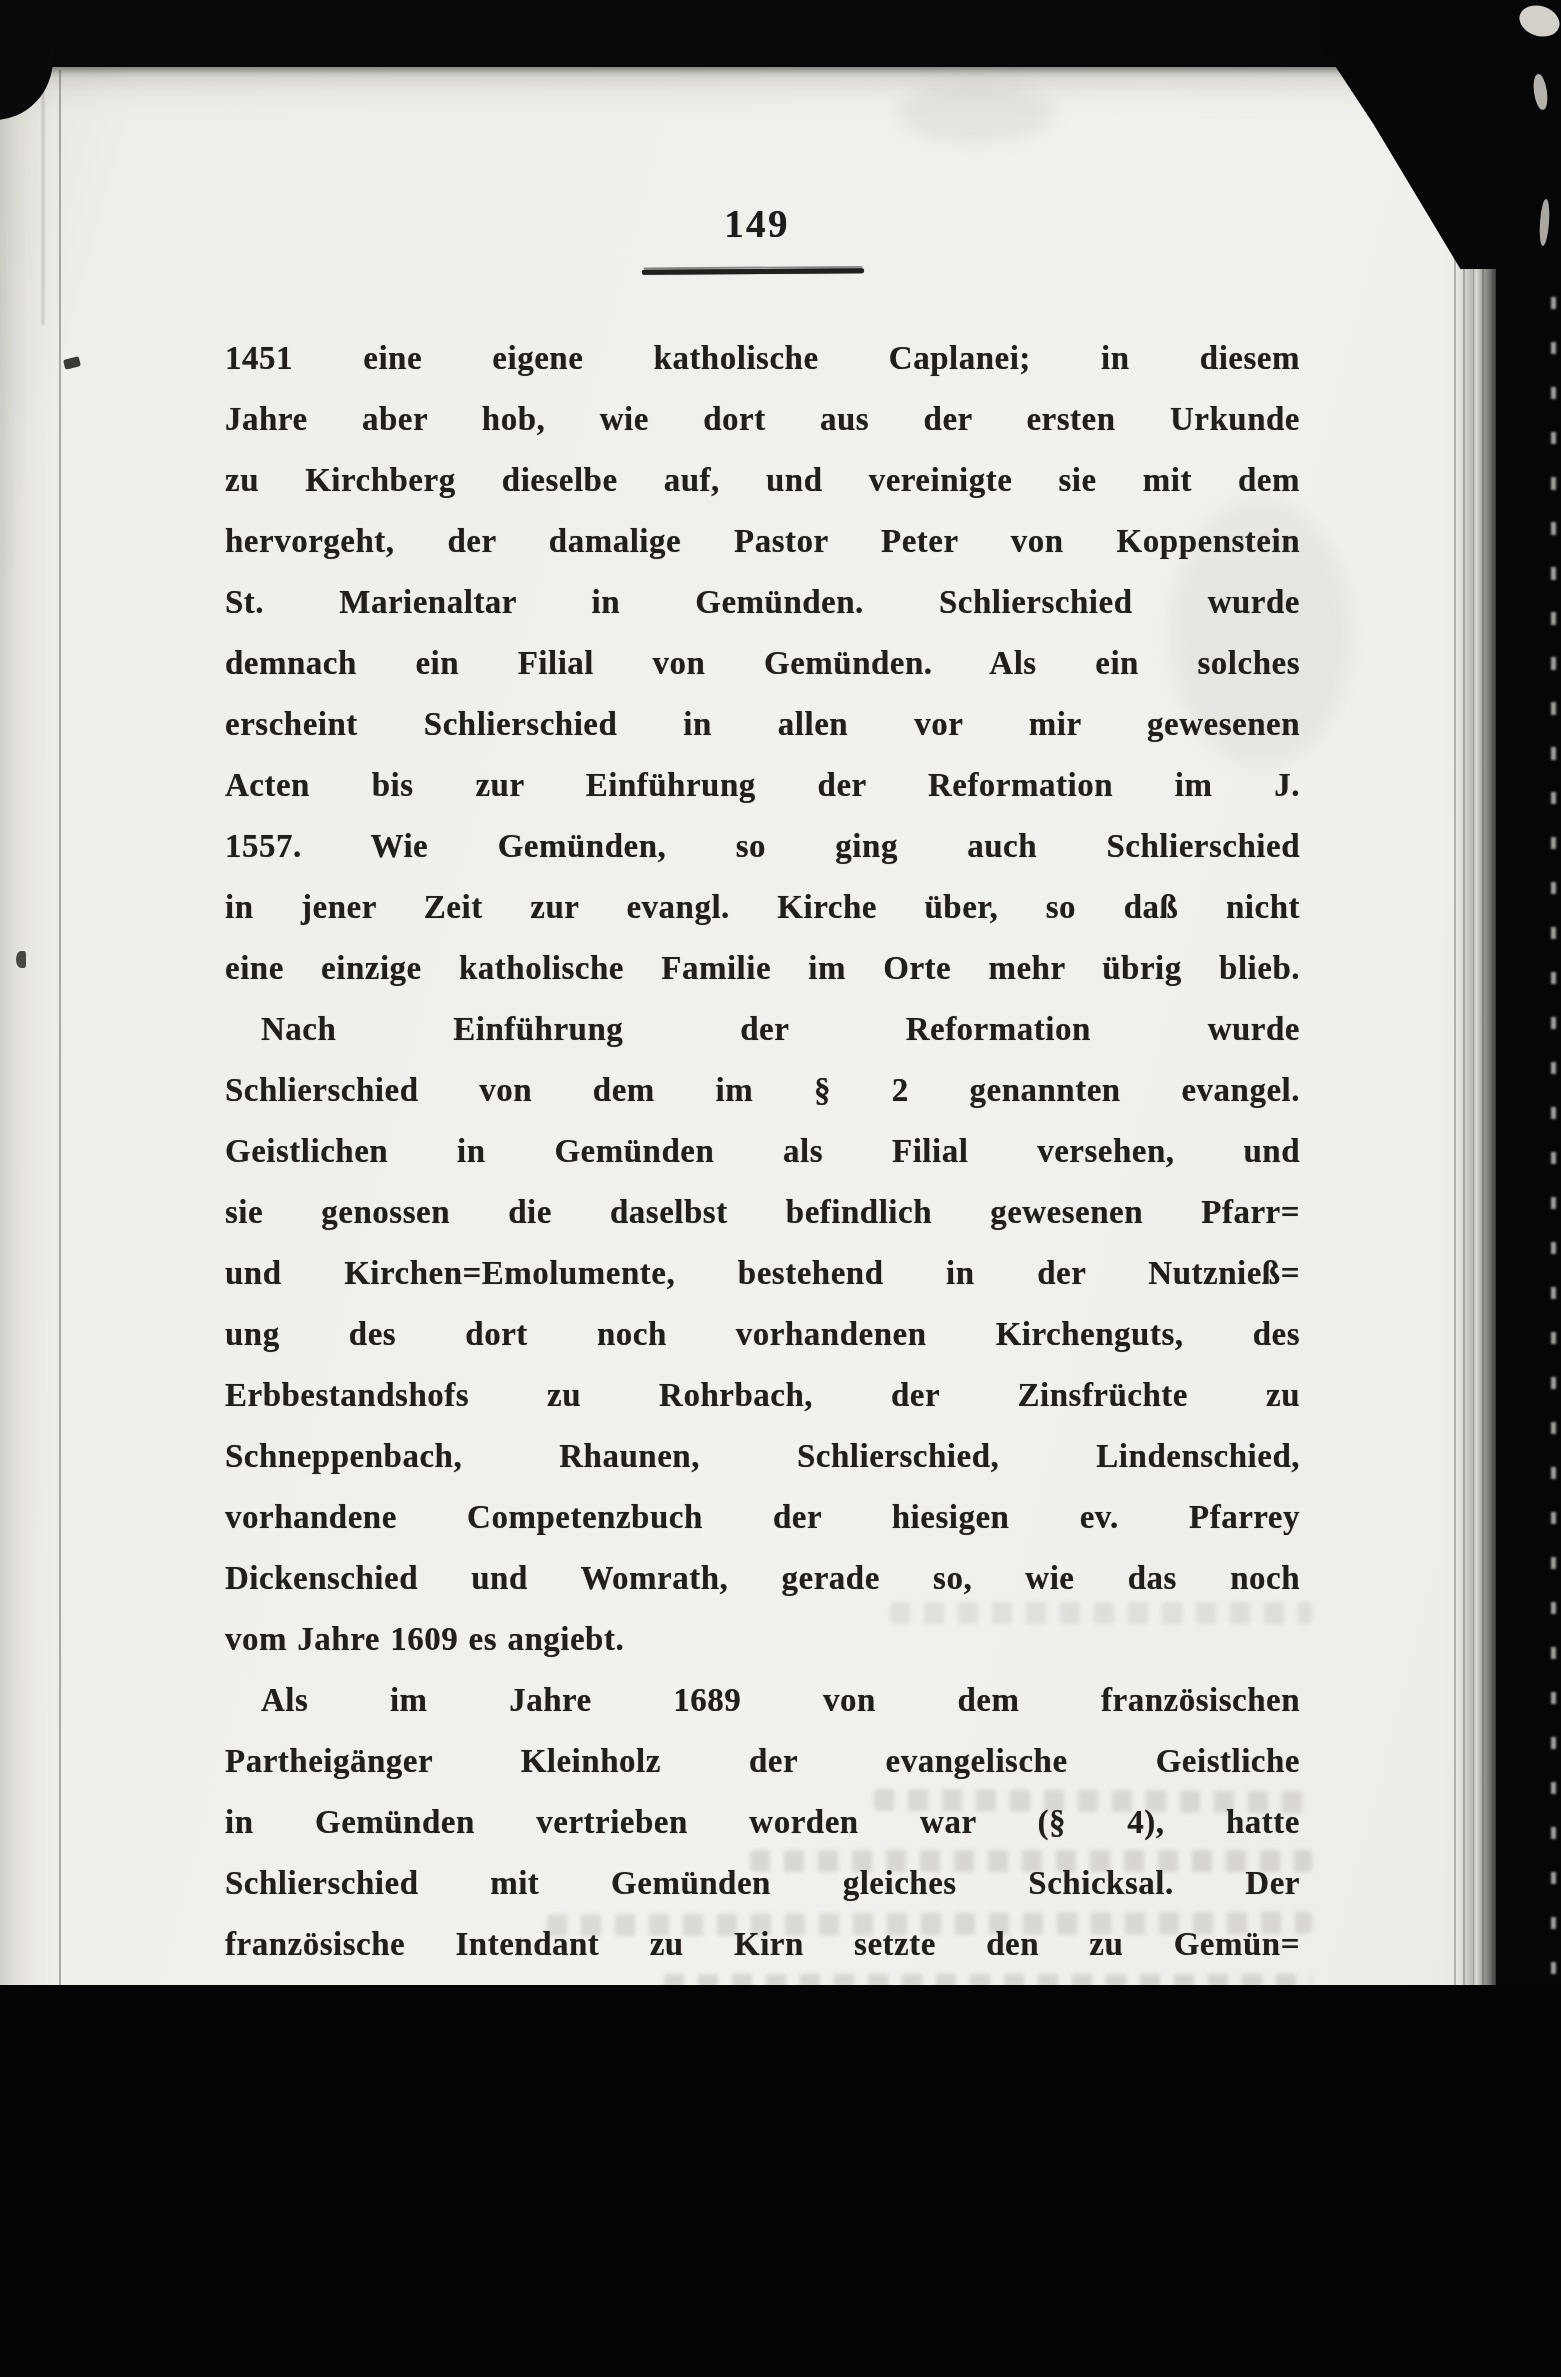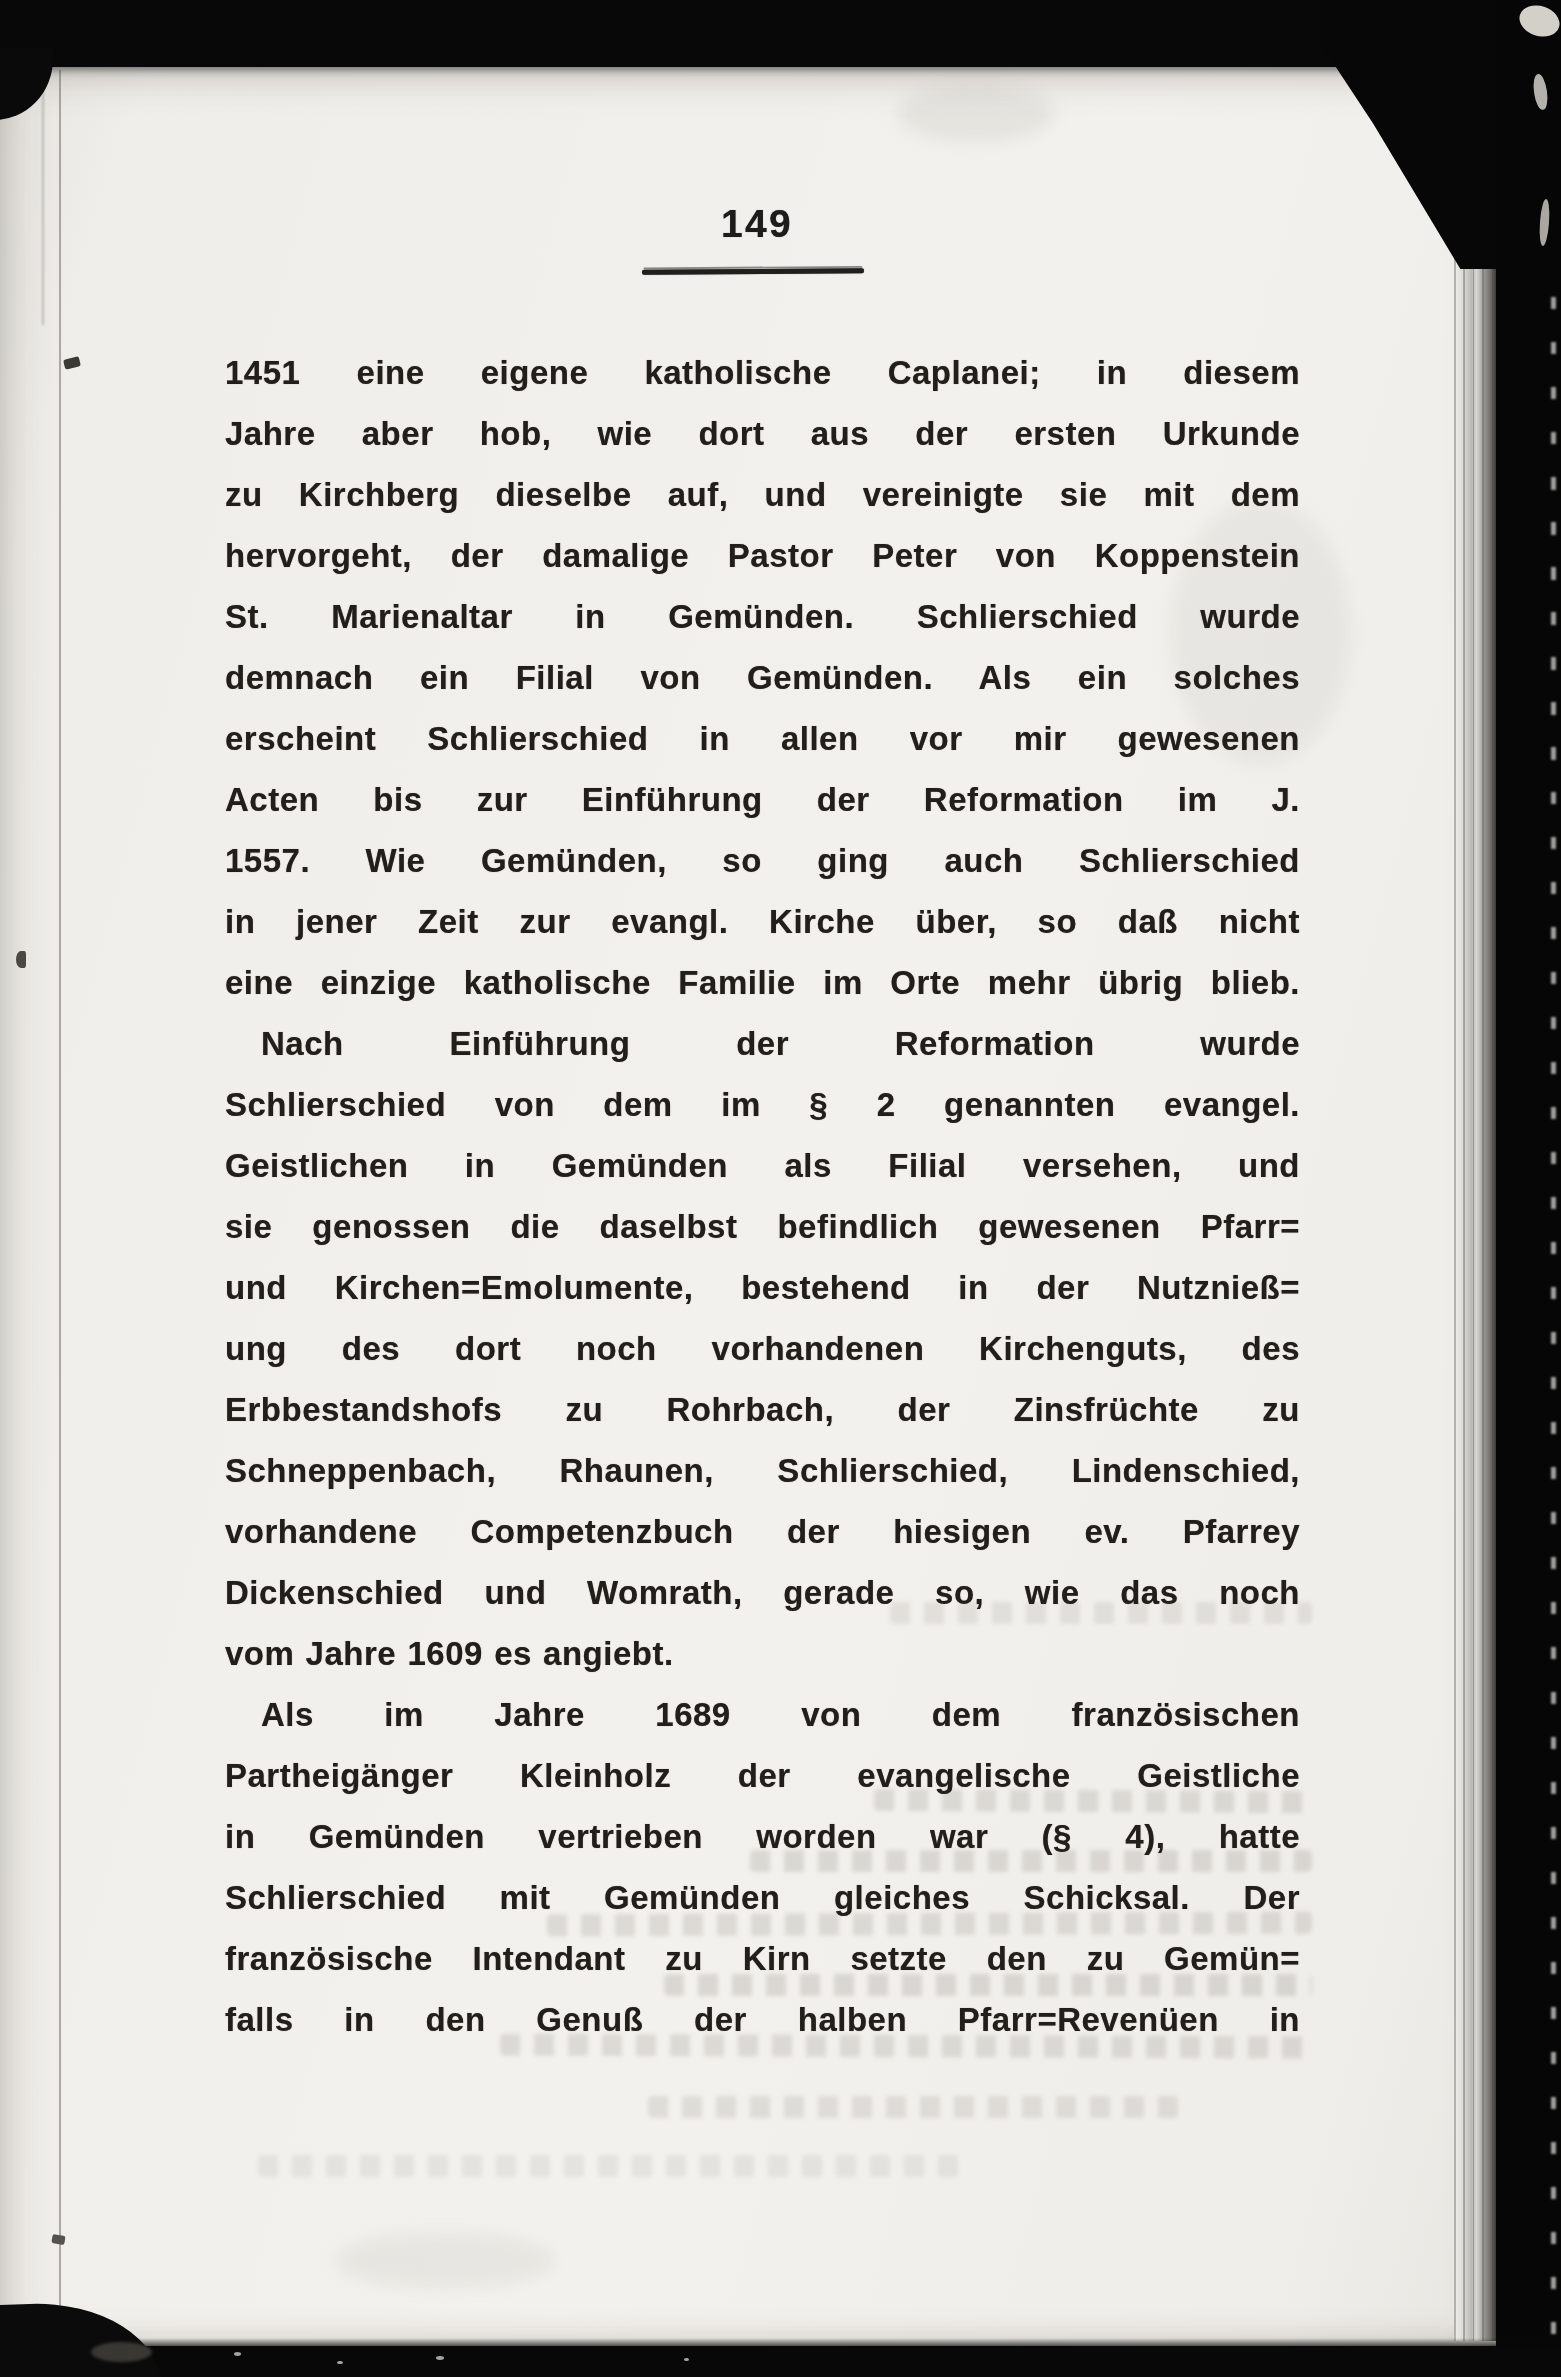--- a/index.html
+++ b/index.html
@@ -1,21 +1,21 @@
 <!DOCTYPE html>
 <html style="font-size:12.5px"><head>
 <meta charset="utf-8">
 <style>
   html,body{margin:0;padding:0;background:#050505;}
   .scan{
     position:relative;
-    width:1562px;height:2377px;
+    width:1562px;height:1985px;
     background:#070707;
     overflow:hidden;
-    font-family:Liberation Sans, sans-serif;
+    font-family:Liberation Serif, serif;
   }
   
   .paper{
     position:absolute;left:0;top:66px;width:1496px;height:2280px;
     background:linear-gradient(105deg,#e7e5e0 0%,#f0eeea 7%,#f3f1ed 55%,#efede9 90%,#e8e6e1 100%);
     box-shadow:
       inset 33px 0 55px -28px rgba(115,111,104,.30),
       inset -26.5px 0 47px -26.5px rgba(115,111,104,.34),
       inset 0 26.5px 47px -26.5px rgba(96,93,88,.40),
       inset 0 -20px 39px -23.4px rgba(96,93,88,.28);
@@ -75,21 +75,21 @@
   .page-number{
     position:absolute;left:679px;top:200px;width:156px;height:47px;line-height:47px;
     text-align:center;font-size:39px;font-weight:700;color:#1d1c1a;letter-spacing:2.3px;
     text-shadow:0 0 0.8px rgba(29,28,26,.7);
   }
   .header-rule{
     position:absolute;left:642px;top:269px;width:222px;height:4.7px;background:#201f1d;
     border-radius:2.3px;transform:rotate(-.4deg);
     box-shadow:0 -3.9px 0 -1.6px rgba(32,31,29,.5), 0 0 0.8px rgba(32,31,29,.8);
   }
-  .textblock{position:absolute;left:225px;top:342px;width:1075px;}
+  .textblock{position:absolute;left:225px;top:328px;width:1075px;}
   .line{
     height:61px;line-height:61px;
     font-size:33px;font-weight:700;color:#221f1b;
     letter-spacing:0.5px;word-spacing:1.6px;
     text-align:justify;text-align-last:justify;
     white-space:nowrap;
     text-shadow:0 0 0.8px rgba(34,31,27,.55);
   }
   .line.indent{padding-left:36px;}
   .line.no-fill{text-align-last:left;}

